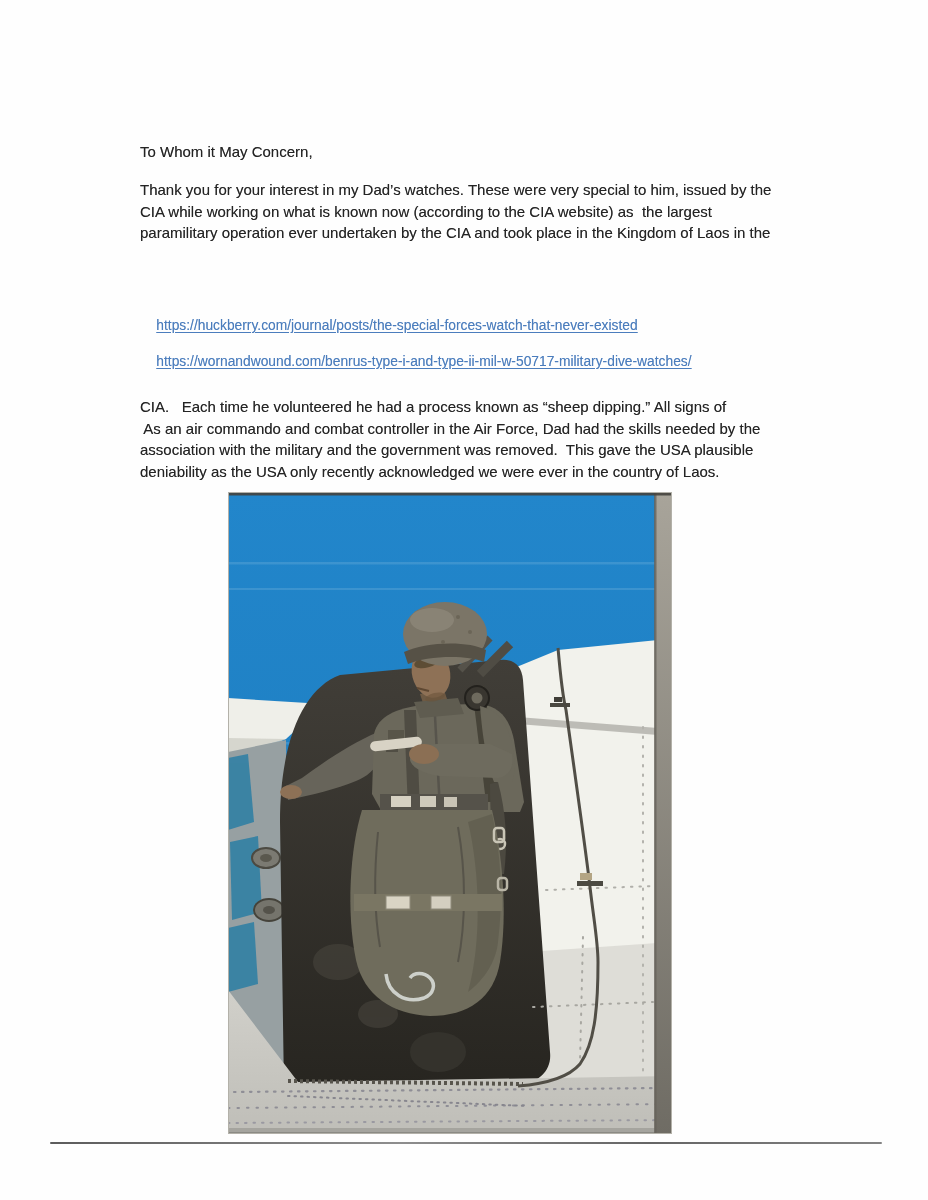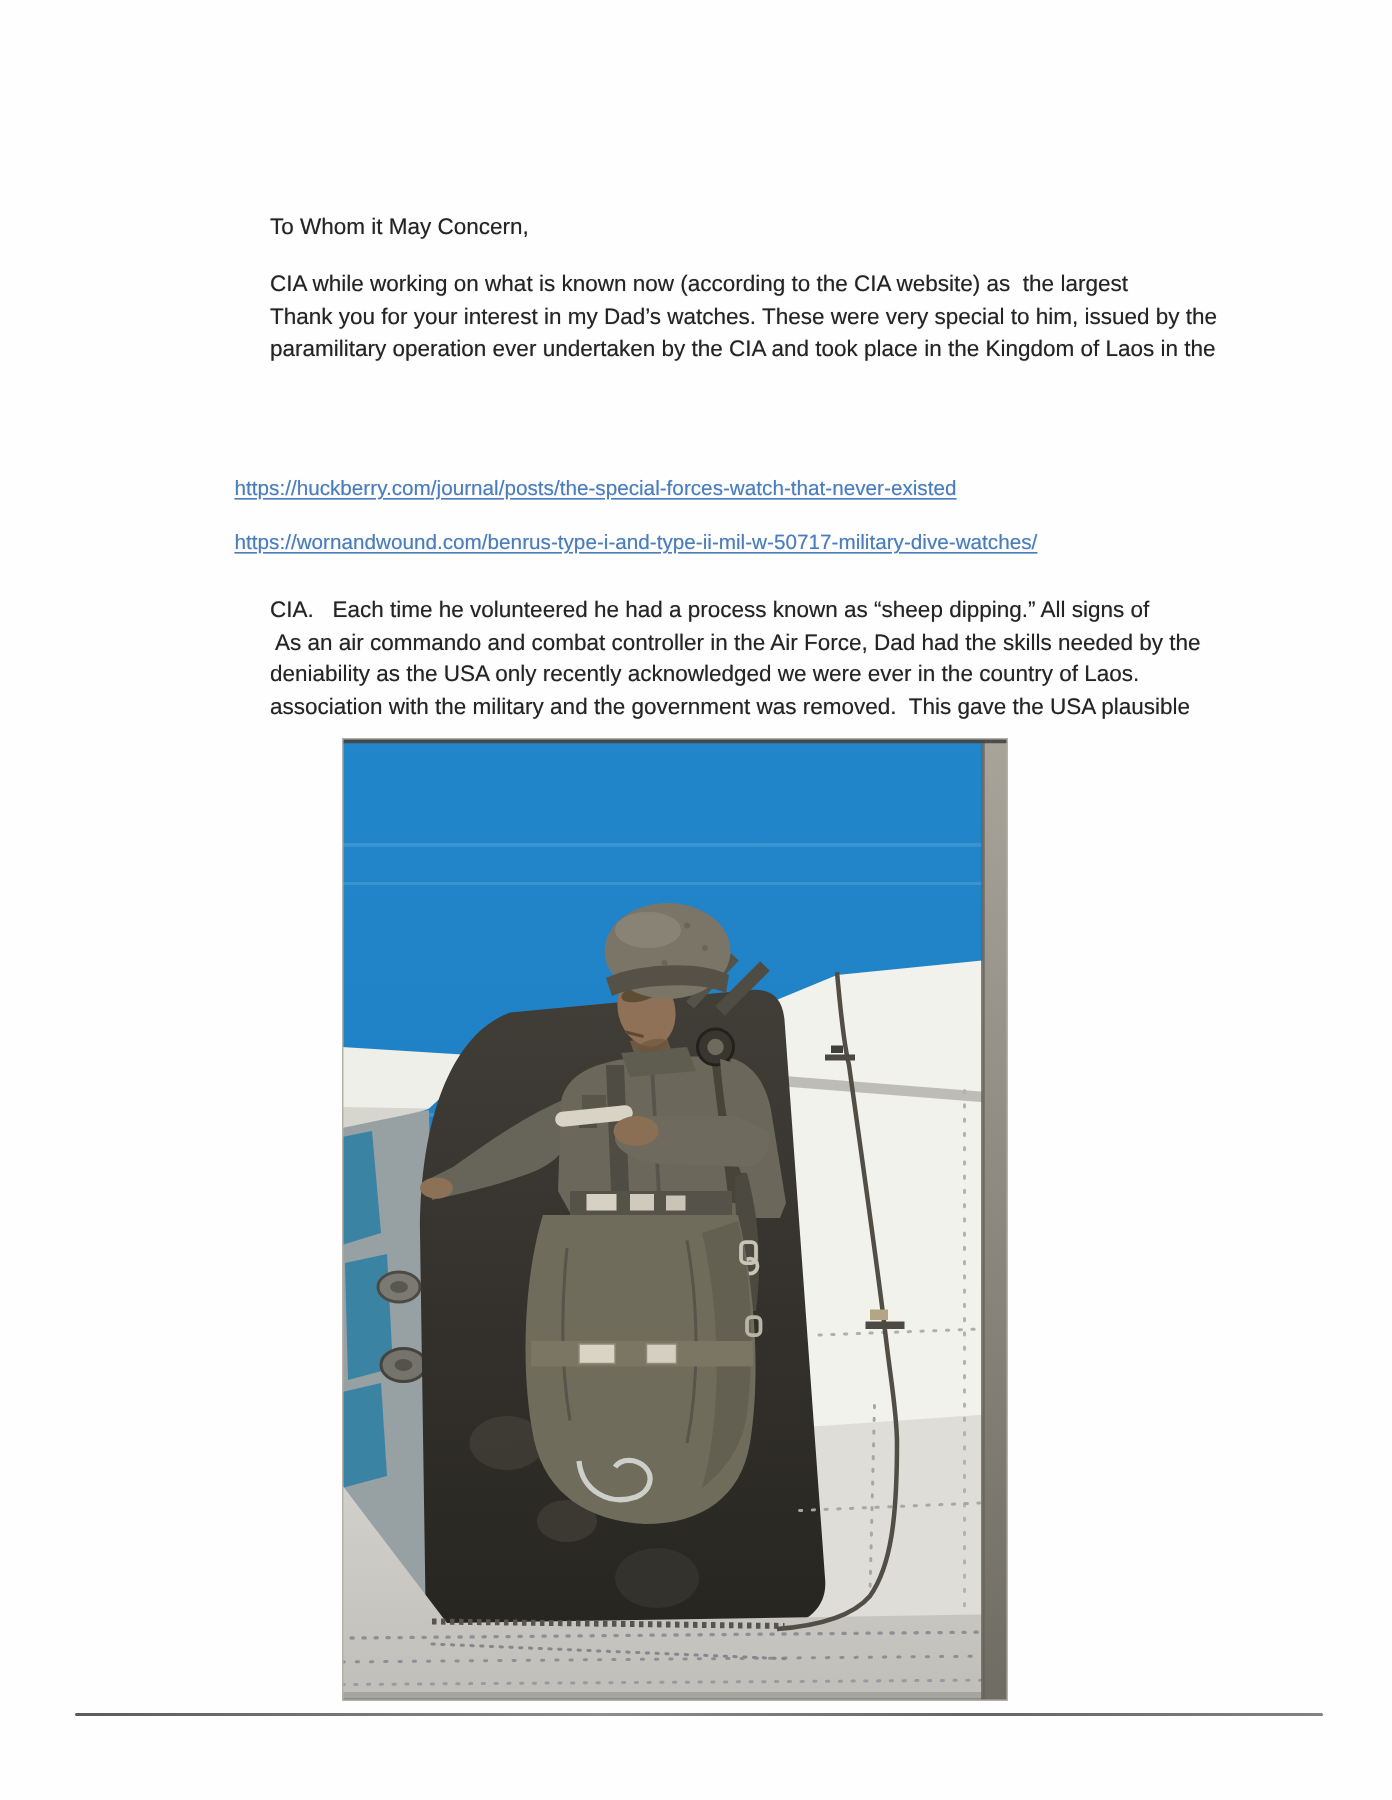--- a/index.html
+++ b/index.html
@@ -6,21 +6,21 @@
   html,body { background:#ffffff; }
   body { font-family:"Liberation Sans", sans-serif; }
   .page {
     position:relative; width:928px; height:1200px;
     background:#fefefe; overflow:hidden;
   }
   .txt {
     position:absolute; left:140px; color:#242424;
     font-size:15px; text-shadow:0 0 .6px rgba(50,50,50,.55);
   }
-  .line { line-height:21.5px; white-space:pre;margin-left:40px; }
+  .line { line-height:21.5px; white-space:pre; }
   .salutation { top:141px; }
   .p1 { top:179px; }
   .p2 { top:396px; }
   .link-line {
     position:absolute; left:141px; font-size:13.8px;
     white-space:pre; text-shadow:0 0 .6px rgba(75,125,189,.5);text-align:right;
   }
   .link-line a { color:#4b7dbd; text-decoration:underline; text-underline-offset:2px; cursor:pointer; }
   .link-1 { top:303px; }
   .link-2 { top:339px; }
@@ -35,37 +35,37 @@
   }
 </style>
 </head>
 <body>
 
 <div class="page">
 
   <div class="txt salutation line">To Whom it May Concern,</div>
 
   <div class="txt p1">
+    <div class="line">Thank you for your interest in my Dad’s watches. These were very special to him, issued by the</div>
     <div class="line">CIA while working on what is known now (according to the CIA website) as  the largest</div>
-    <div class="line">Thank you for your interest in my Dad’s watches. These were very special to him, issued by the</div>
     <div class="line">paramilitary operation ever undertaken by the CIA and took place in the Kingdom of Laos in the</div>
   </div>
 
   <div class="link-line link-1">
     <a>https://huckberry.com/journal/posts/the-special-forces-watch-that-never-existed</a>
   </div>
   <div class="link-line link-2">
     <a>https://wornandwound.com/benrus-type-i-and-type-ii-mil-w-50717-military-dive-watches/</a>
   </div>
 
   <div class="txt p2">
     <div class="line">CIA.   Each time he volunteered he had a process known as “sheep dipping.” All signs of</div>
     <div class="line"> As an air commando and combat controller in the Air Force, Dad had the skills needed by the</div>
+    <div class="line">association with the military and the government was removed.  This gave the USA plausible</div>
     <div class="line">deniability as the USA only recently acknowledged we were ever in the country of Laos.</div>
-    <div class="line">association with the military and the government was removed.  This gave the USA plausible</div>
   </div>
 
   <div class="photo">
     <svg viewBox="0 0 444 642" width="444" height="642">
       <defs>
         <linearGradient id="skyG" x1="0" y1="0" x2="0" y2="1">
           <stop offset="0" stop-color="#2286cb"></stop>
             <stop offset="1" stop-color="#1b7abc"></stop>
         </linearGradient>
         <linearGradient id="doorG" x1="0" y1="0" x2="0" y2="1">

